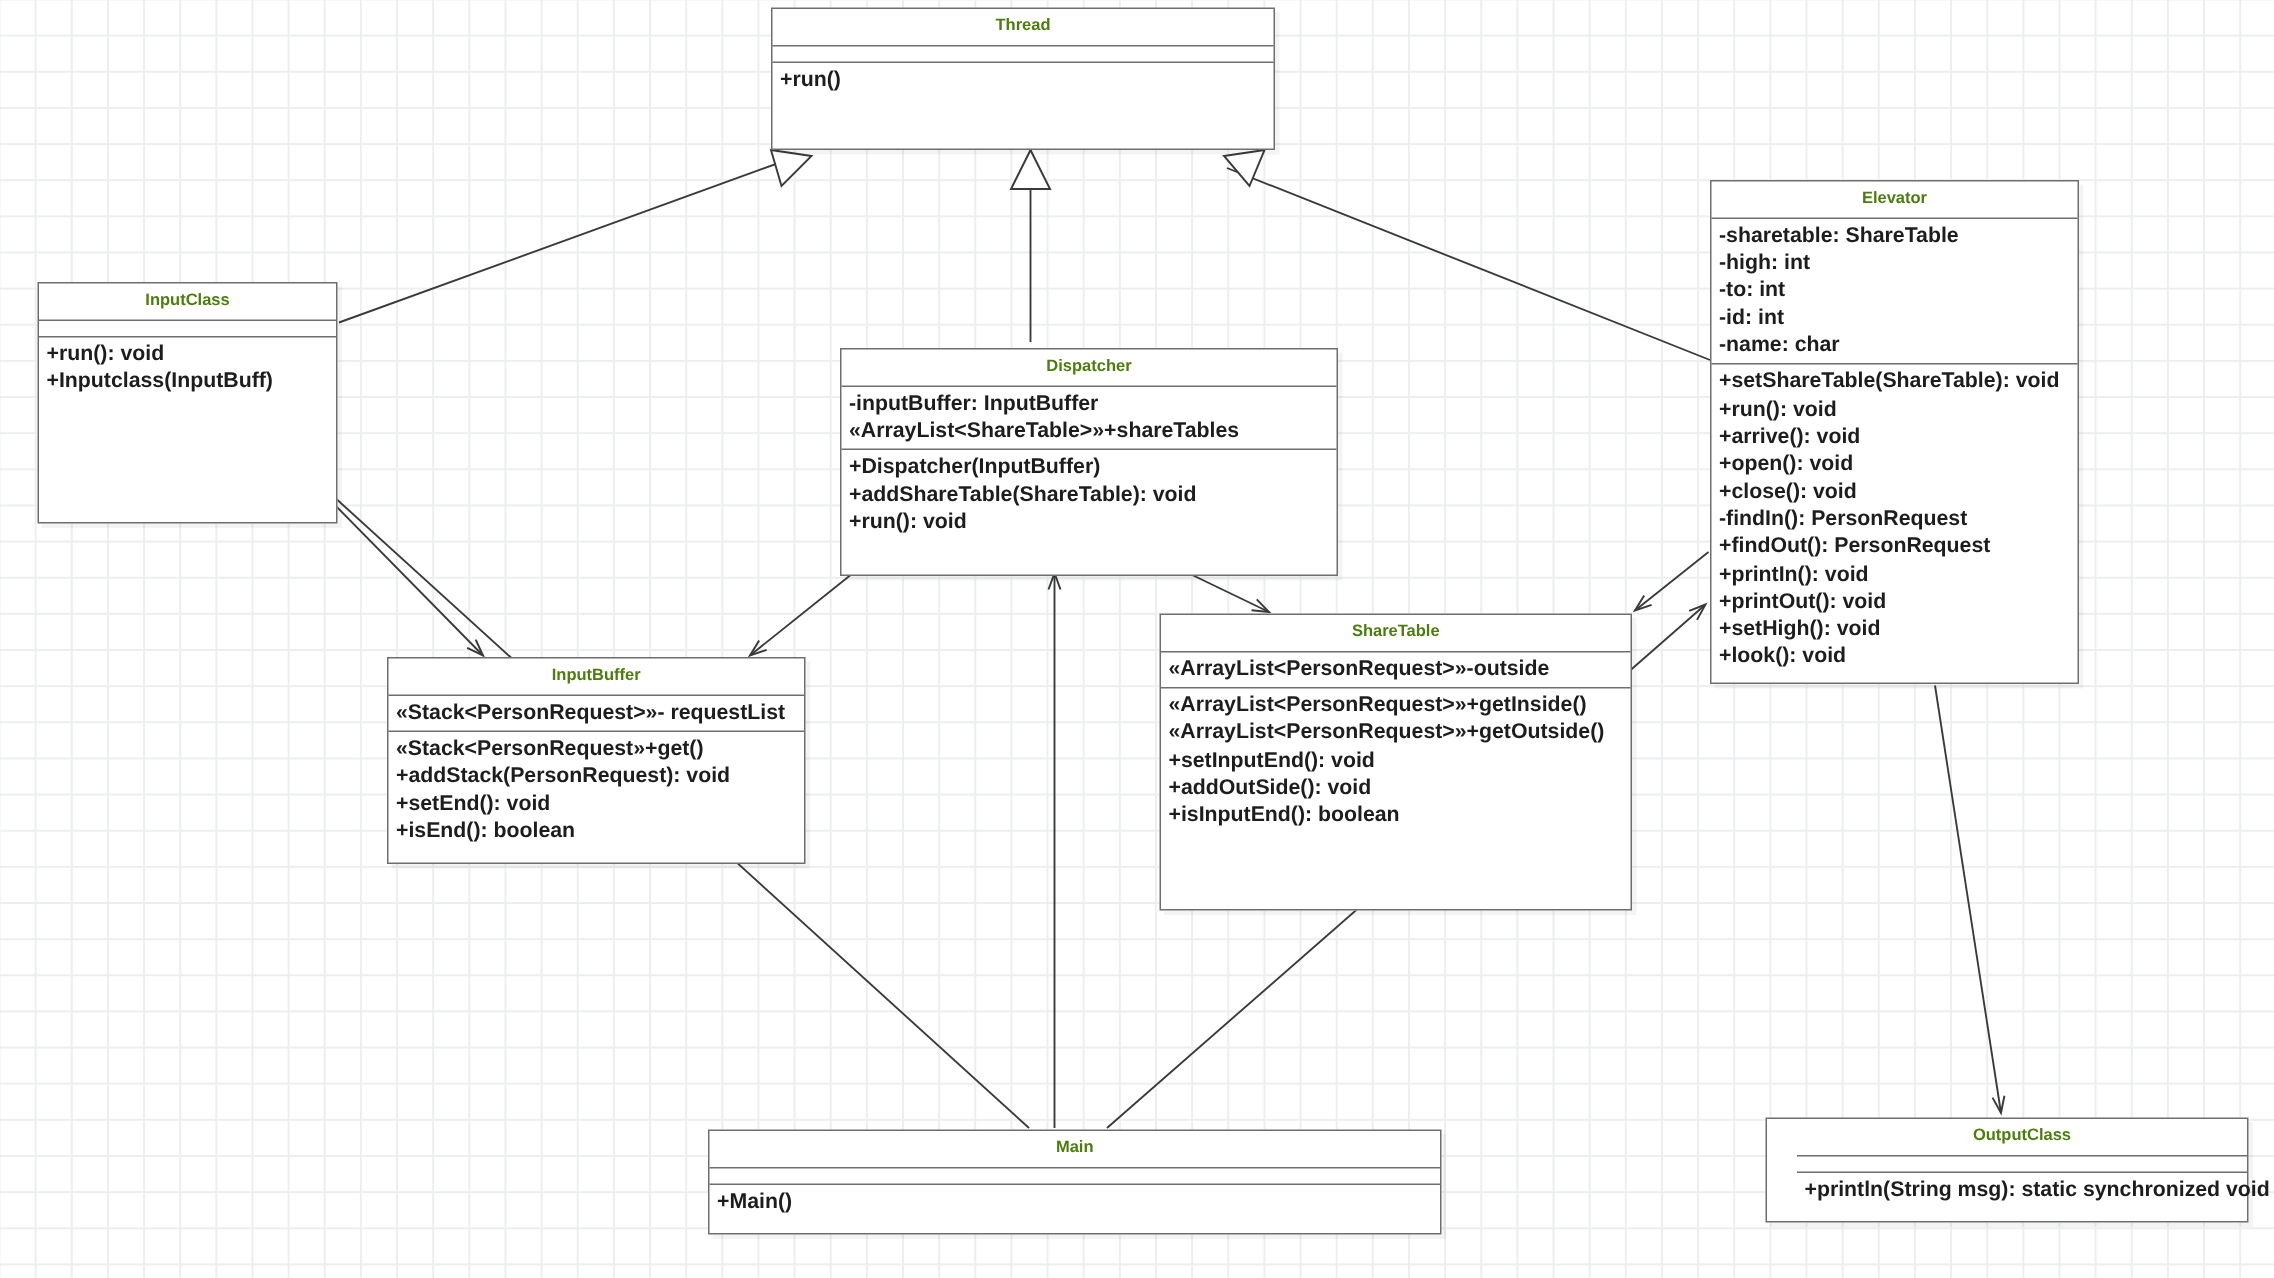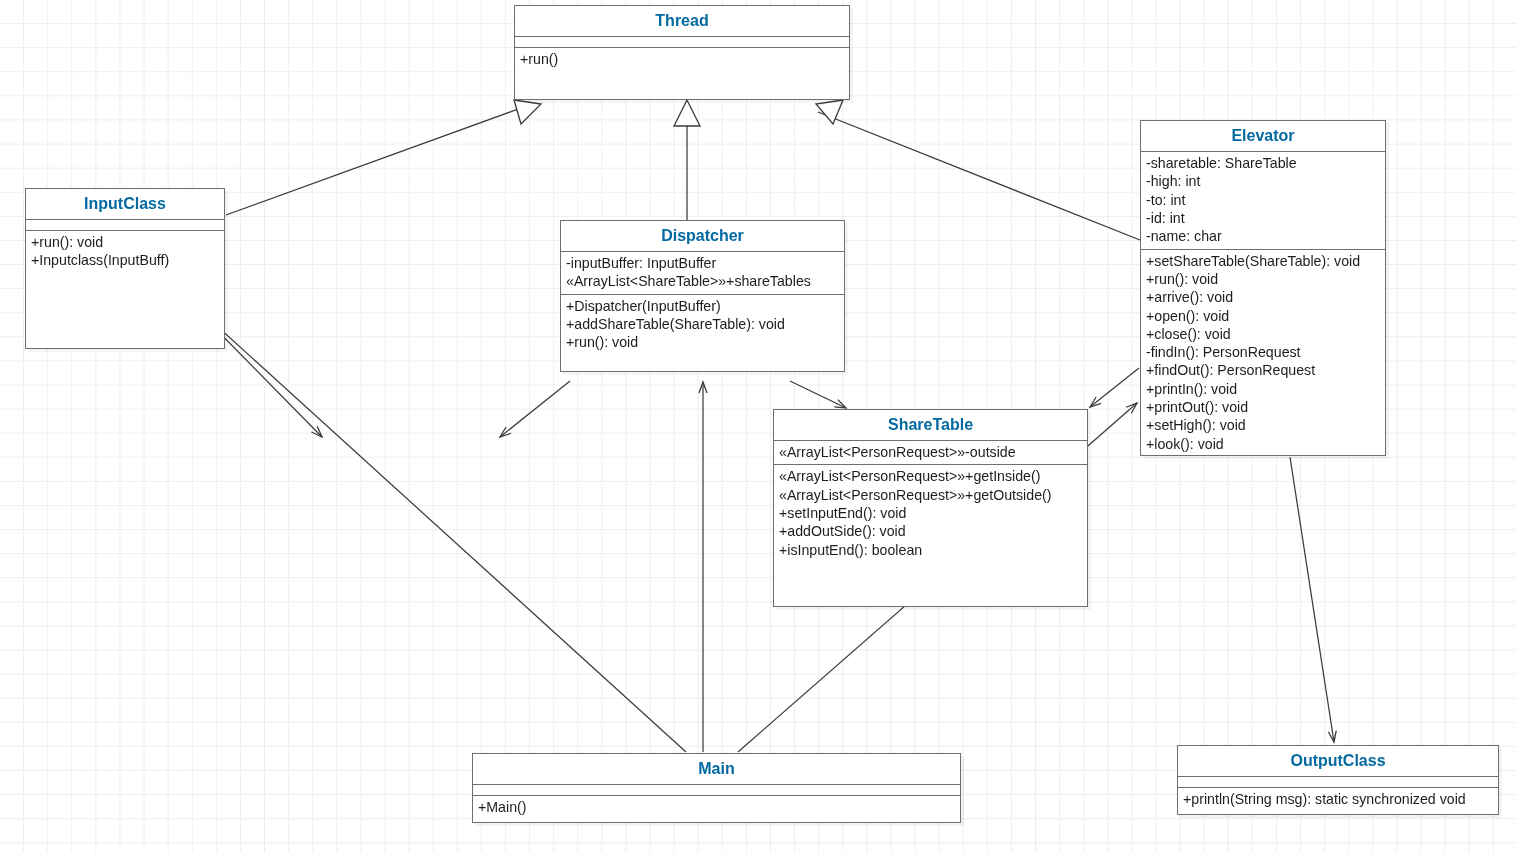--- a/index.html
+++ b/index.html
@@ -34,22 +34,22 @@
     position: absolute;
     box-sizing: border-box;
     background: #ffffff;
     border: 1.6px solid #6e6e6e;
     box-shadow: 3px 3px 0 rgba(0,0,0,0.045);
     z-index: 2;
   }
   .uml-name {
     text-align: center;
     font-weight: bold;
-    font-size: 16px;
-    color: #0369a1;
+    font-size: 11px;
+    color: #4d7c0f;
     padding: 5px 4px 5px 4px;
     border-bottom: 1.6px solid #6e6e6e;
     line-height: 1.25;
     white-space: nowrap;
   }
   .uml-attrs, .uml-ops {
     padding: 2px 4px 3px 5px;
     font-size: 14.2px;
     color: #1d1d1d;
     line-height: 1.29;
@@ -57,20 +57,21 @@
   .uml-attrs {
     border-bottom: 1.6px solid #6e6e6e;
   }
   .uml-attrs.empty {
     min-height: 10px;
     padding: 0;
   }
   .uml-line {
     white-space: nowrap;
     overflow: visible;
+    font-weight: bold;
   }
 </style>
 </head>
 <body>
 
 <div id="canvas">
 
   <svg id="edges" viewBox="0 0 1516 852" width="1516" height="852">
     <defs>
       <marker id="openArrow" markerWidth="16" markerHeight="16" refX="12" refY="5" orient="auto" markerUnits="userSpaceOnUse">
@@ -144,33 +145,45 @@
 
   <div class="uml-class" style="left:25px; top:188px; width:200px; height:161px;">
     <div class="uml-name">InputClass</div>
     <div class="uml-attrs empty"></div>
     <div class="uml-ops">
       <div class="uml-line">+run(): void</div>
       <div class="uml-line">+Inputclass(InputBuff)</div>
     </div>
   </div>
 
-  <div class="uml-class" style="left:560px; top:220px; width:285px; height:152px;">
+  <div class="uml-class" style="left:560px; top:232px; width:332px; height:152px;">
     <div class="uml-name">Dispatcher</div>
     <div class="uml-attrs">
       <div class="uml-line">-inputBuffer: InputBuffer</div>
       <div class="uml-line">«ArrayList&lt;ShareTable&gt;»+shareTables</div>
     </div>
     <div class="uml-ops">
       <div class="uml-line">+Dispatcher(InputBuffer)</div>
       <div class="uml-line">+addShareTable(ShareTable): void</div>
       <div class="uml-line">+run(): void</div>
     </div>
   </div>
 
+  <div class="uml-class" style="left:258px; top:438px; width:279px; height:138px;">
+    <div class="uml-name">InputBuffer</div>
+    <div class="uml-attrs">
+      <div class="uml-line">«Stack&lt;PersonRequest&gt;»- requestList</div>
+    </div>
+    <div class="uml-ops">
+      <div class="uml-line">«Stack&lt;PersonRequest»+get()</div>
+      <div class="uml-line">+addStack(PersonRequest): void</div>
+      <div class="uml-line">+setEnd(): void</div>
+      <div class="uml-line">+isEnd(): boolean</div>
+    </div>
+  </div>
 
   <div class="uml-class" style="left:773px; top:409px; width:315px; height:198px;">
     <div class="uml-name">ShareTable</div>
     <div class="uml-attrs">
       <div class="uml-line">«ArrayList&lt;PersonRequest&gt;»-outside</div>
     </div>
     <div class="uml-ops">
       <div class="uml-line">«ArrayList&lt;PersonRequest&gt;»+getInside()</div>
       <div class="uml-line">«ArrayList&lt;PersonRequest&gt;»+getOutside()</div>
       <div class="uml-line">+setInputEnd(): void</div>
@@ -180,21 +193,21 @@
   </div>
 
   <div class="uml-class" style="left:472px; top:753px; width:489px; height:70px;">
     <div class="uml-name">Main</div>
     <div class="uml-attrs empty"></div>
     <div class="uml-ops">
       <div class="uml-line">+Main()</div>
     </div>
   </div>
 
-  <div class="uml-class" style="left:1177px; top:745px; width:322px; height:70px;">
+  <div class="uml-class" style="left:1177px; top:745px; width:322px; height:70px;padding-left:20px;">
     <div class="uml-name">OutputClass</div>
     <div class="uml-attrs empty"></div>
     <div class="uml-ops">
       <div class="uml-line">+println(String msg): static synchronized void</div>
     </div>
   </div>
 
 </div>
 
 </body></html>

